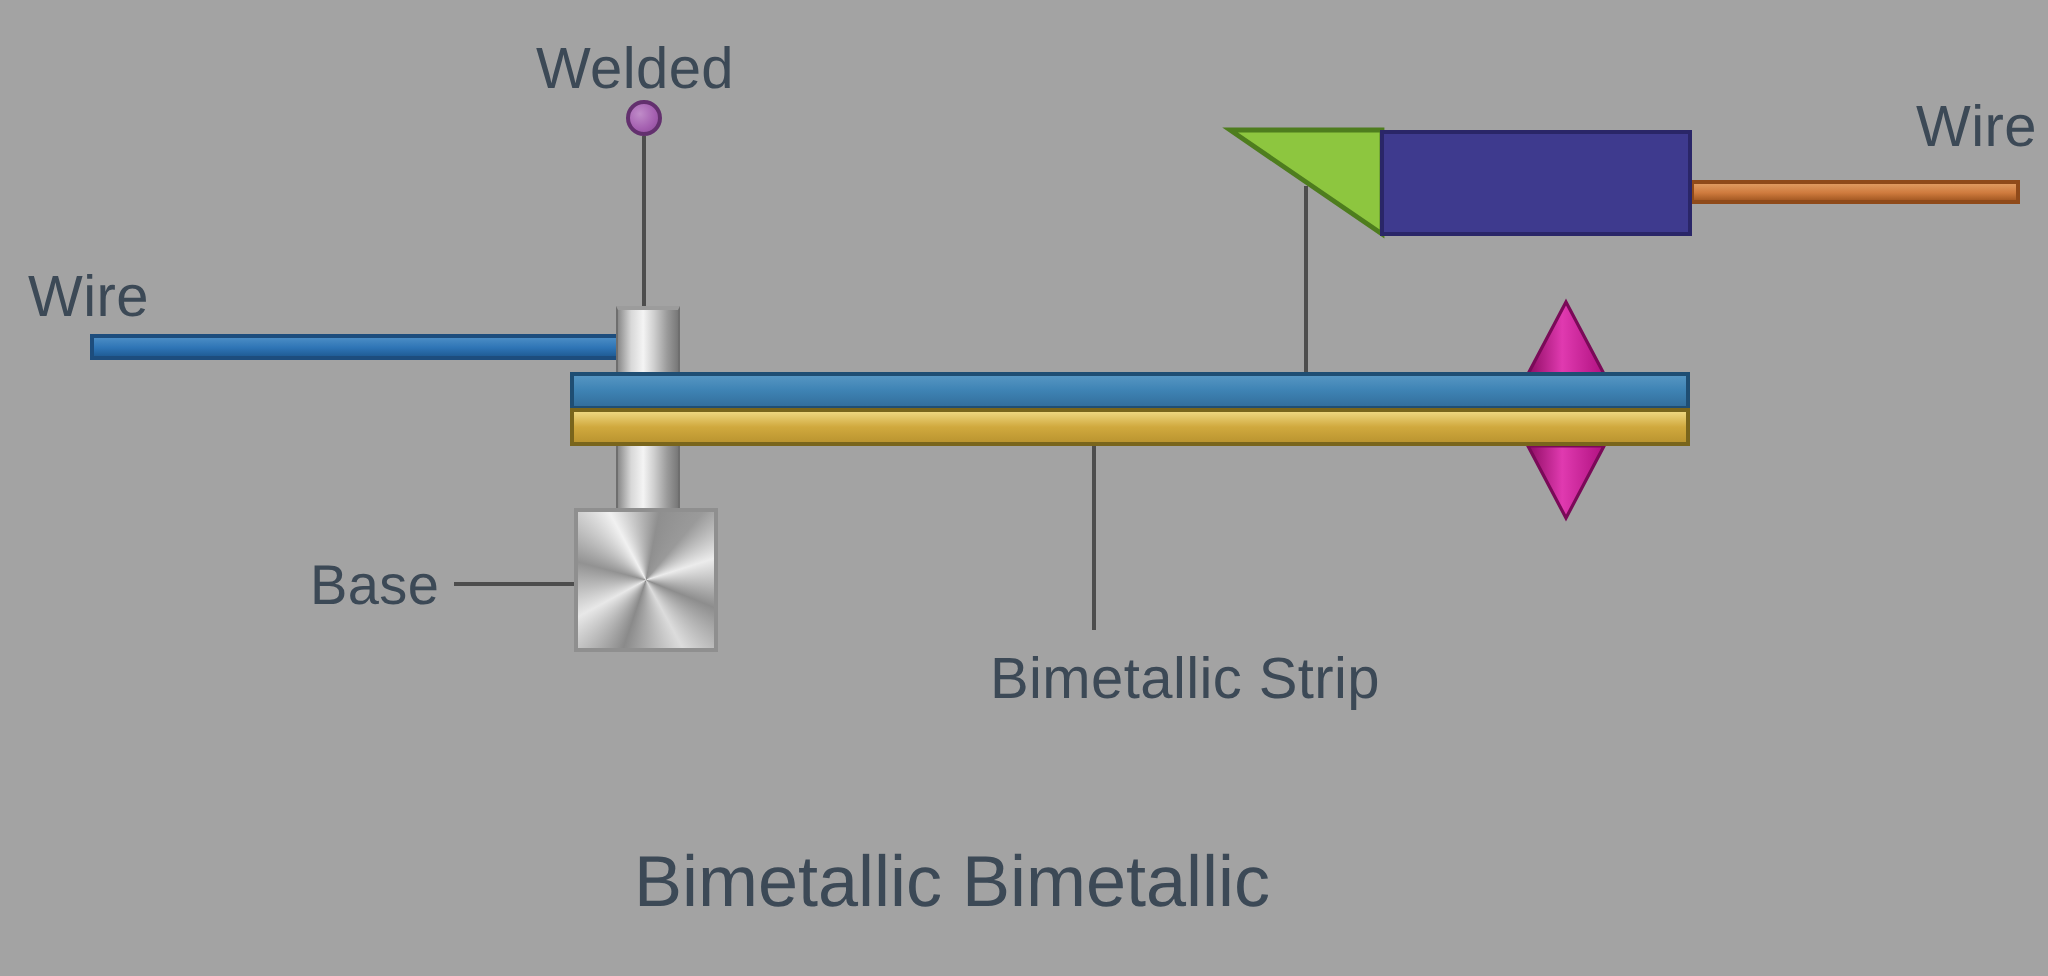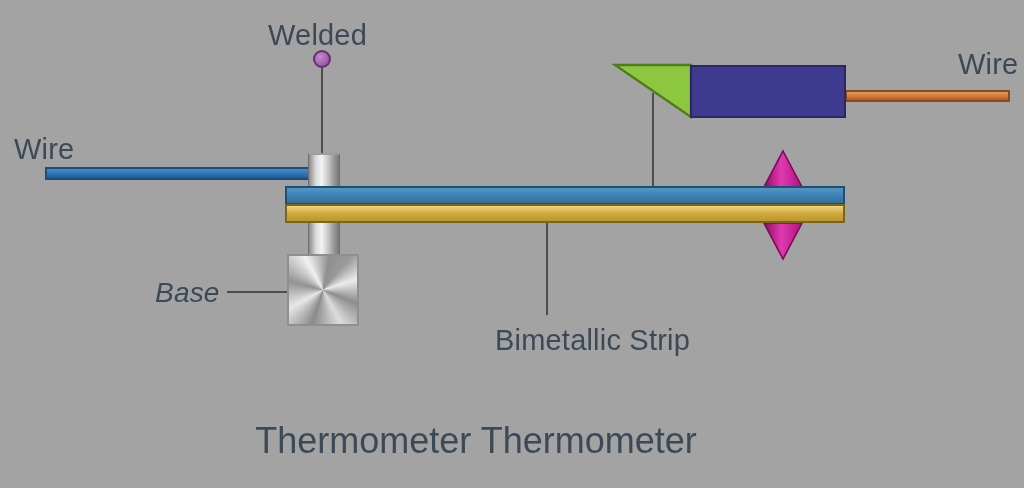--- a/index.html
+++ b/index.html
@@ -84,21 +84,21 @@
   
   #contact-line{left:652px;top:93px;width:2px;height:94px;}
   #base-line{left:227px;top:291px;width:60px;height:2px;}
   #strip-line{left:546px;top:223px;width:2px;height:92px;}
 
   
   #welded-label{left:268px;top:20px;}
   #wire-left-label{left:14px;top:134px;}
   #wire-right-label{left:958px;top:49px;}
   #contact-label{left:525px;top:129px;font-size:28px;}
-  #base-label{left:155px;top:278px;font-size:28px;font-style:italic;}
+  #base-label{left:155px;top:278px;font-size:28px;}
   #strip-label{left:481px;top:325px;margin-left:14px;}
 
   #title{
     left:226px;top:420px;width:500px;
     text-align:center;
     font-size:36px;
     color:var(--text,#3c4956);
     white-space:nowrap;
   }
 </style>
@@ -148,15 +148,15 @@
     <polygon points="4,4 80,4 80,56" fill="var(--contact-wedge,#8dc63f)" stroke="#4e7d1e" stroke-width="2.4"></polygon>
   </svg>
   <div class="abs" id="contact-body"></div>
 
   <div class="abs label" id="welded-label">Welded</div>
   <div class="abs label" id="wire-left-label">Wire</div>
   <div class="abs label" id="wire-right-label">Wire</div>
   <div class="abs label" id="base-label">Base</div>
   <div class="abs label" id="strip-label">Bimetallic Strip</div>
 
-  <div class="abs" id="title">Thermometer Thermometer</div>
+  <div class="abs" id="title">Bimetallic Bimetallic</div>
 
 </div>
 
 </body></html>

